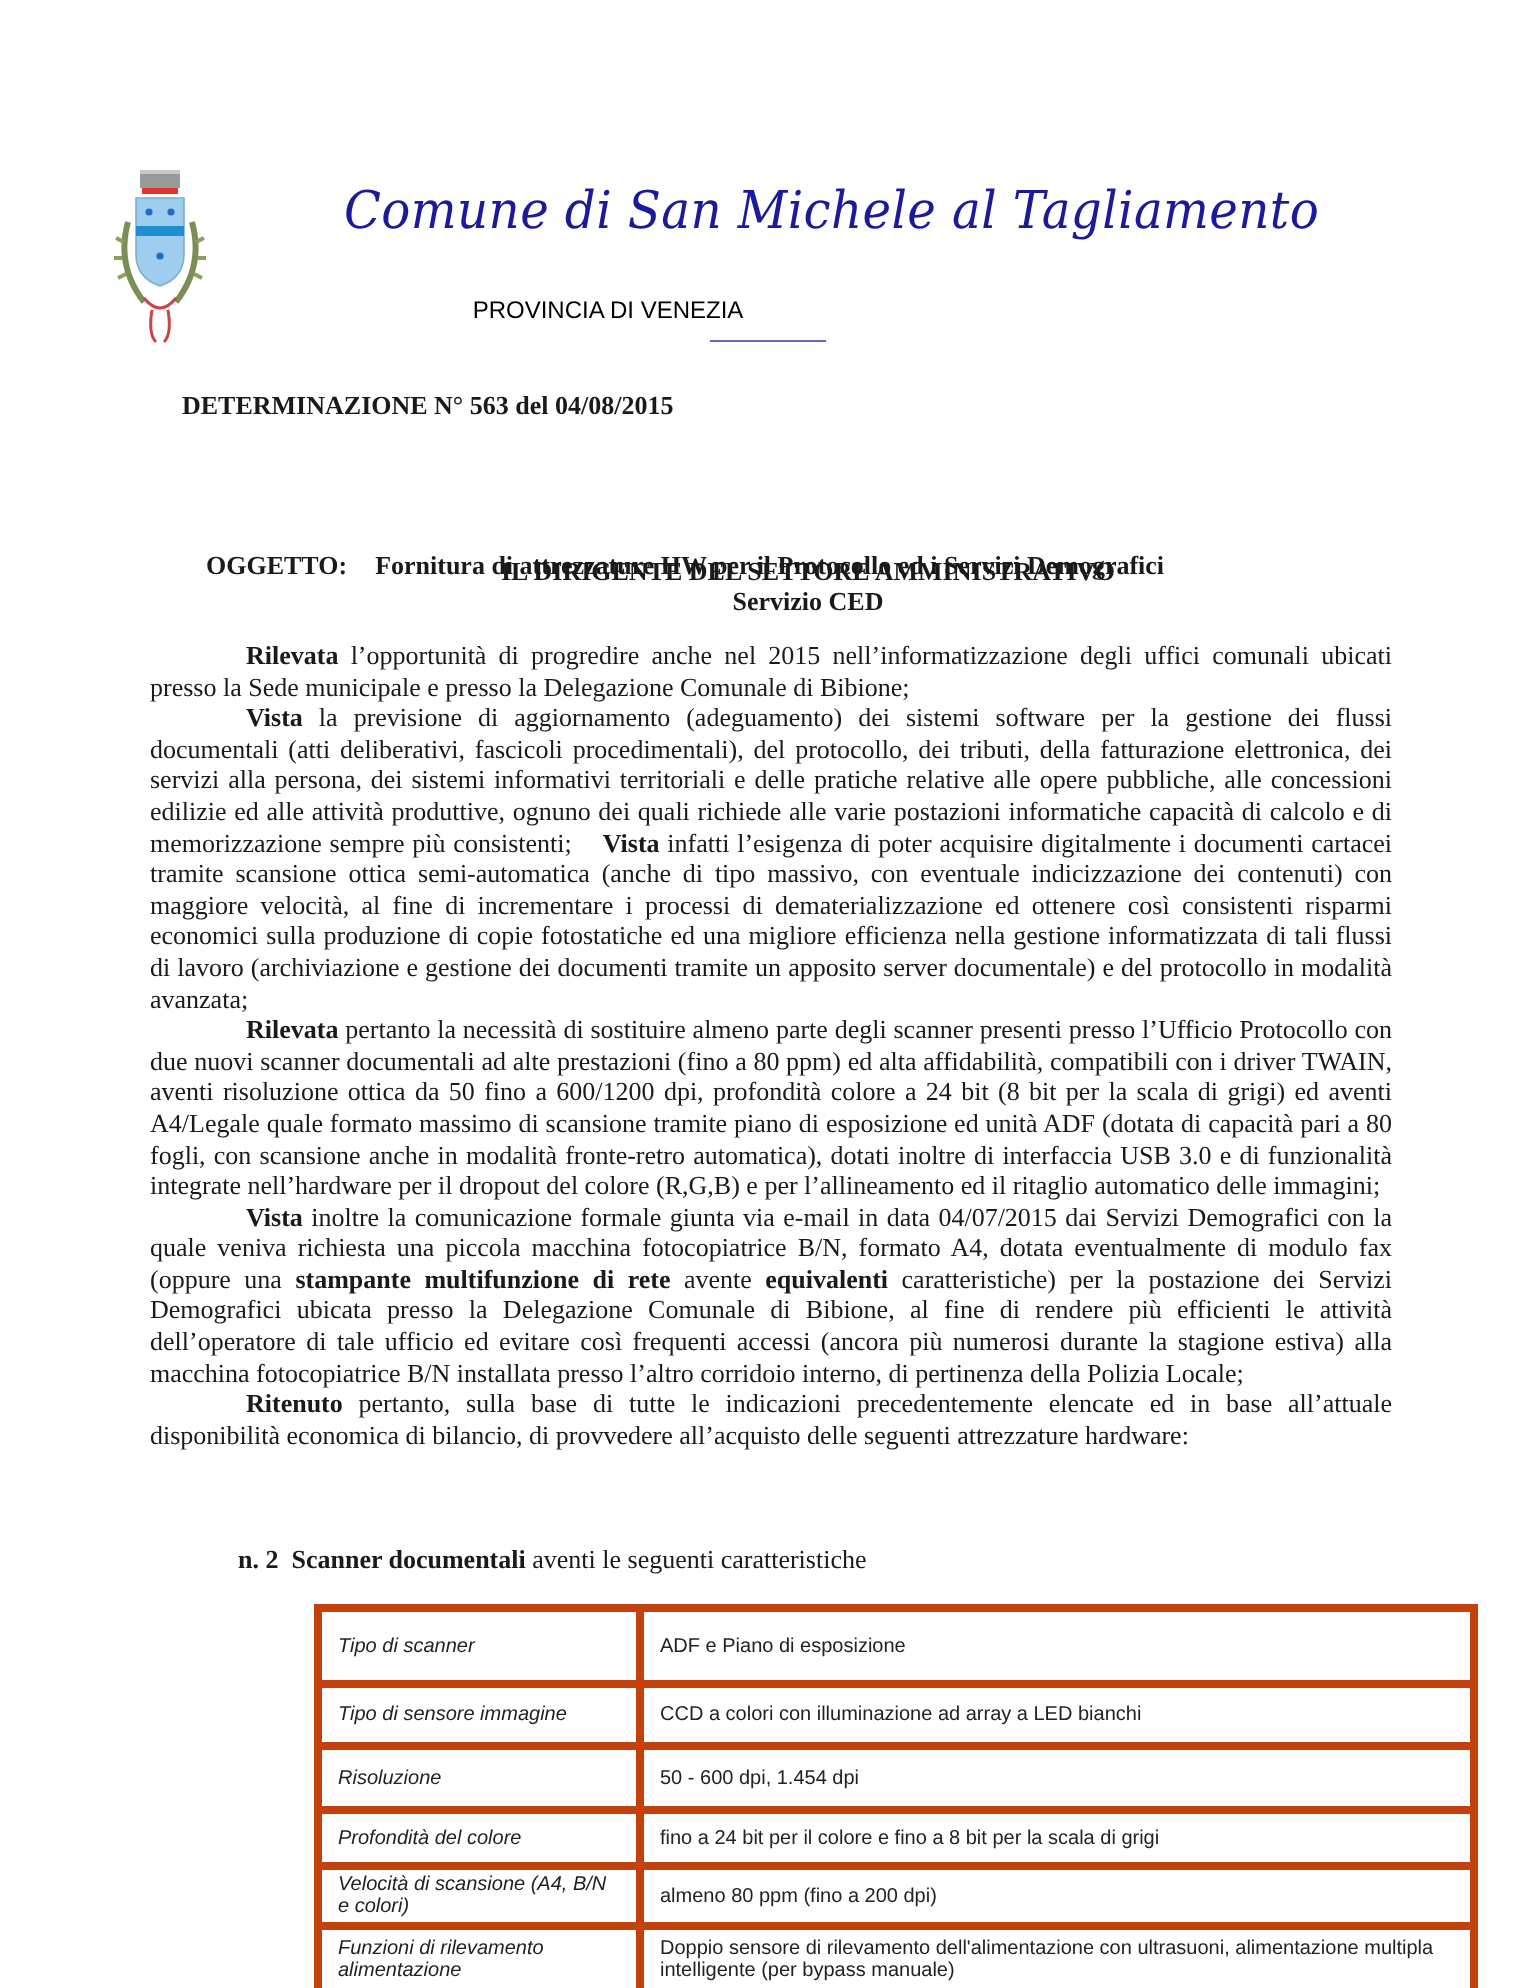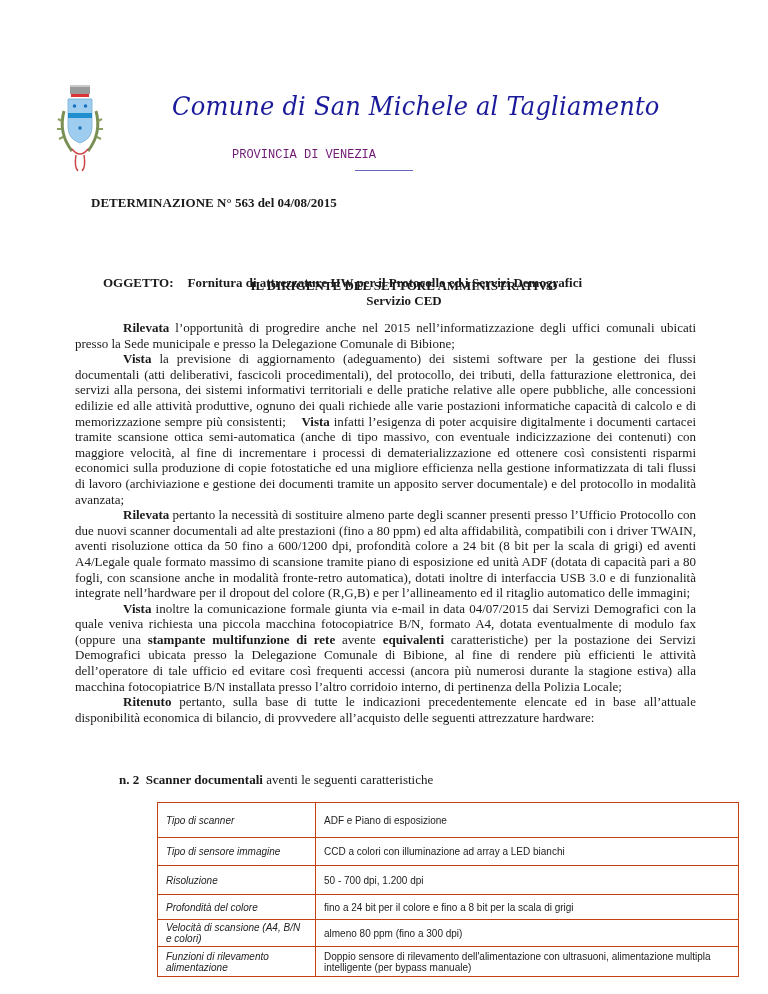--- a/index.html
+++ b/index.html
@@ -1,31 +1,31 @@
 <!DOCTYPE html>
 <html><head>
 <meta charset="utf-8">
 <style>
   html, body { margin: 0; padding: 0; background: #ffffff; }
   body { width: 768px; height: 994px; position: relative; overflow: hidden; font-family: "Liberation Serif", serif; color: #1a1a1a; }
   .header { position: absolute; left: 0; top: 0; width: 768px; height: 150px; margin-top: 31px; }
   .crest { position: absolute; left: 52px; top: 52px; width: 56px; height: 92px; }
   .town-name { position: absolute; left: 172px; top: 60px; font-family: "DejaVu Serif", serif; font-style: italic; font-size: 26px; color: #1a1a9a; letter-spacing: 0.2px; white-space: nowrap; transform: scaleX(0.93); transform-origin: left top; }
-  .province { position: absolute; left: 0; width: 608px; top: 117px; text-align: center; font-family: Liberation Mono, monospace; font-size: 12px; color: #701a75; }
+  .province { position: absolute; left: 0; width: 608px; top: 117px; text-align: center; font-family: Liberation Sans, sans-serif; font-size: 12px; color: #000000; }
   .province-rule { position: absolute; left: 260px; width: 58px; top: 139px; height: 1px; background: #6666bb; left: 260px; margin-left: 0; }
   .det-title { position: absolute; left: 91px; top: 195px; font-weight: bold; font-size: 13px; }
   .oggetto { position: absolute; left: 103px; top: 229px; font-weight: bold; font-size: 13px; white-space: nowrap; margin-top: 46px; }
   .oggetto .lbl { margin-right: 14px; }
   .dirigente { position: absolute; left: 0; width: 768px; top: 278px; text-align: center; font-weight: bold; font-size: 13px; line-height: 15px; padding-left: 20px; }
   .body-text { position: absolute; left: 75px; width: 621px; top: 320px; font-size: 13px; line-height: 15.6px; text-align: justify; }
   .body-text p { margin: 0; text-indent: 48px; }
   .body-text b { font-weight: bold; margin-top: 28px; }
   .scanner-heading { position: absolute; left: 119px; top: 760px; font-size: 13px; margin-top: 12px; }
   .spec-table { position: absolute; left: 157px; top: 802px; width: 582px; border-collapse: collapse; font-family: "Liberation Sans", sans-serif; font-size: 10px; color: #222; }
-  .spec-table td { border: 1px solid #c2410c; padding: 0 8px; vertical-align: middle; }
+  .spec-table td { border: 4px solid #c2410c; padding: 0 8px; vertical-align: middle; }
   .spec-table td.k { width: 141px; font-style: italic; }
   .spec-table tr.r0 td { height: 34px; }
   .spec-table tr.r1 td { height: 27px; }
   .spec-table tr.r2 td { height: 28px; }
   .spec-table tr.r3 td { height: 24px; }
   .spec-table tr.r4 td { height: 26px; }
   .spec-table tr.r5 td { height: 29px; line-height: 11px; }
 </style>
 </head>
 <body>
@@ -82,28 +82,28 @@
       <tr class="r0">
         <td class="k">Tipo di scanner</td>
         <td>ADF e Piano di esposizione</td>
       </tr>
   <tr class="r1">
         <td class="k">Tipo di sensore immagine</td>
         <td>CCD a colori con illuminazione ad array a LED bianchi</td>
       </tr>
   <tr class="r2">
         <td class="k">Risoluzione</td>
-        <td>50 - 700 dpi, 1.200 dpi</td>
+        <td>50 - 600 dpi, 1.454 dpi</td>
       </tr>
   <tr class="r3">
         <td class="k">Profondità del colore</td>
         <td>fino a 24 bit per il colore e fino a 8 bit per la scala di grigi</td>
       </tr>
   <tr class="r4">
         <td class="k">Velocità di scansione (A4, B/N e colori)</td>
-        <td>almeno 80 ppm (fino a 300 dpi)</td>
+        <td>almeno 80 ppm (fino a 200 dpi)</td>
       </tr>
   <tr class="r5">
         <td class="k">Funzioni di rilevamento alimentazione</td>
         <td>Doppio sensore di rilevamento dell'alimentazione con ultrasuoni, alimentazione multipla intelligente (per bypass manuale)</td>
       </tr>
 </tbody>
   </table>
 
 </body></html>

